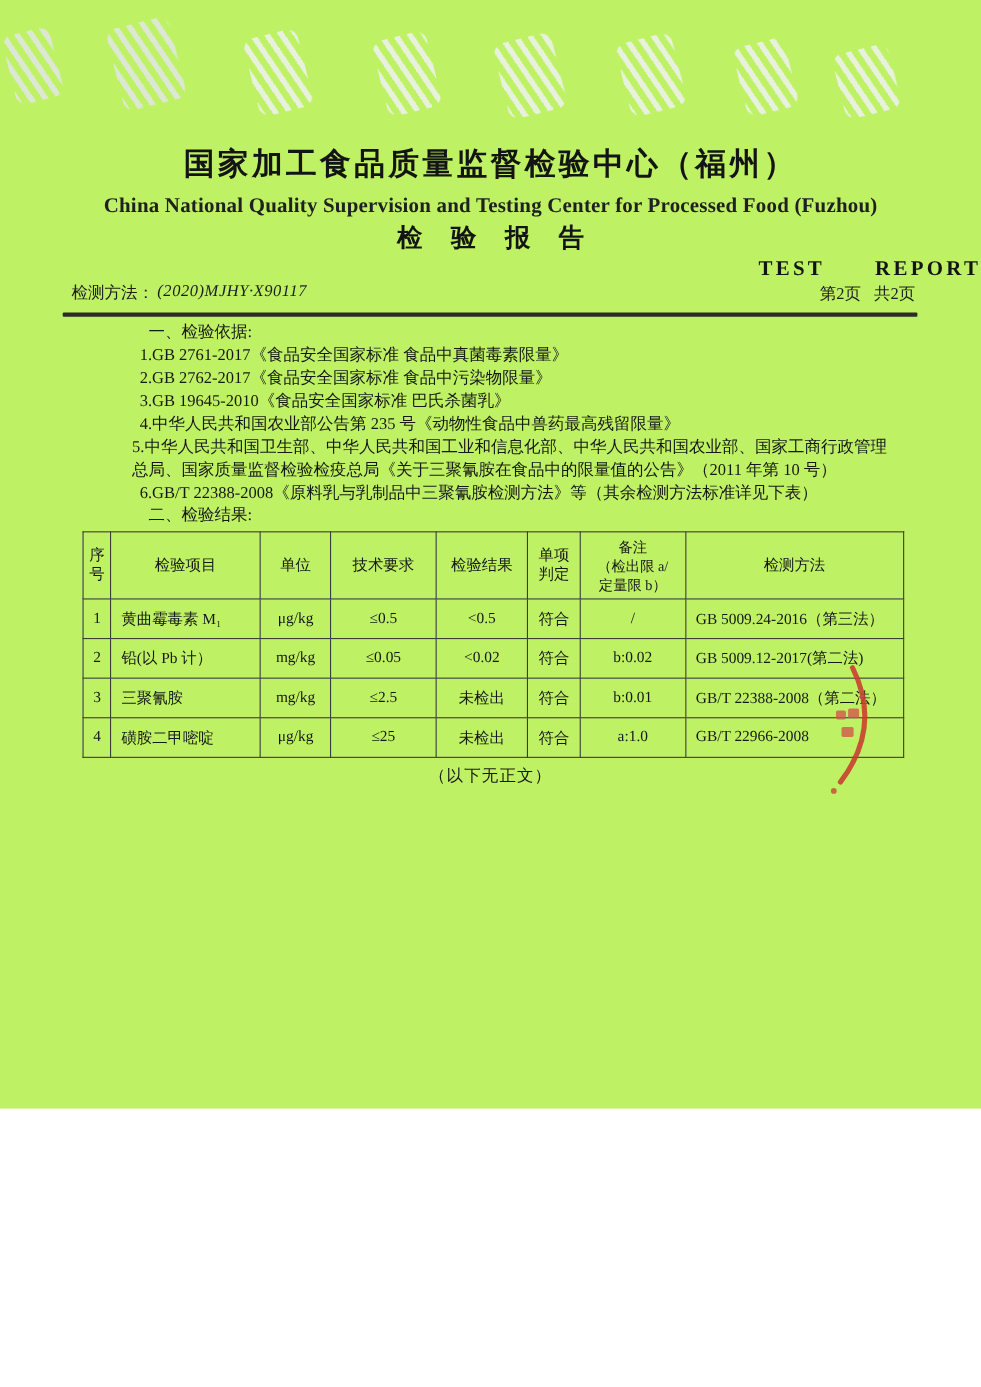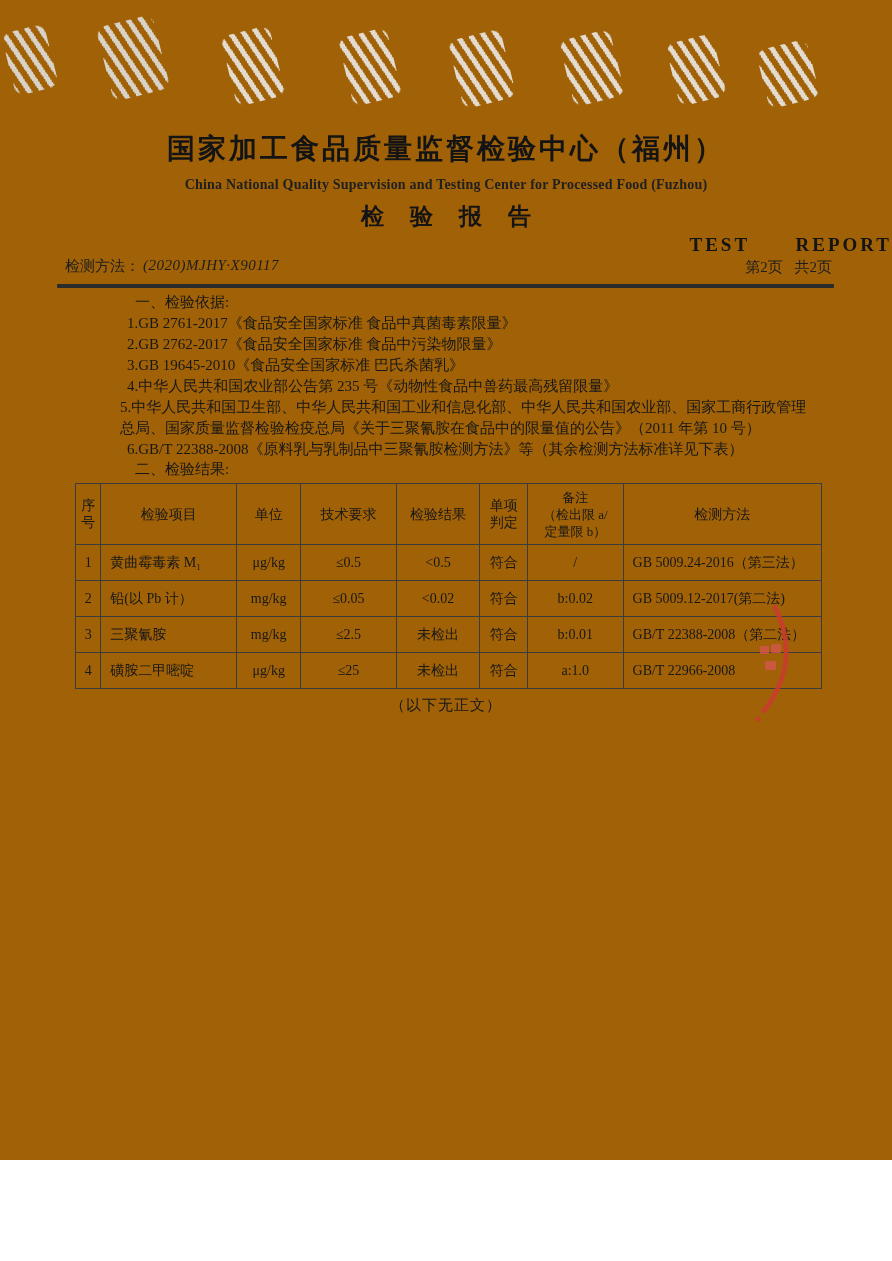--- a/index.html
+++ b/index.html
@@ -1,35 +1,35 @@
 <!DOCTYPE html>
 <html lang="zh"><head>
 <meta charset="utf-8">
 <style>
   html,body{margin:0;padding:0;background:#ffffff;}
   .page{
-    position:relative;width:892px;height:1160px;background:#a16207;
+    position:relative;width:892px;height:1008px;background:#bef264;
     font-family:"Liberation Serif","DejaVu Serif",serif;color:#1d1d1d;
     overflow:hidden;
   }
   
   .ghost{
     position:absolute;border-radius:10px;opacity:.85;
     background:repeating-linear-gradient(70deg,#eff1f3 0 5px,transparent 5px 11px);
     transform:rotate(-14deg);filter:blur(.6px);
   }
   .ghost.dark{background:repeating-linear-gradient(70deg,#e3e6ea 0 5px,transparent 5px 11px);}
   
   .center-name{
     position:absolute;top:130px;left:0;width:100%;text-align:center;
     font-size:28px;font-weight:bold;letter-spacing:3px;color:#141414;
   }
   .center-name-en{
     position:absolute;top:177px;left:0;width:100%;text-align:center;
-    font-size:14px;font-weight:bold;color:#202020;letter-spacing:.2px;
+    font-size:19px;font-weight:bold;color:#202020;letter-spacing:.2px;
   }
   .title-cn{
     position:absolute;top:201px;left:0;width:100%;text-align:center;
     font-size:23px;font-weight:bold;letter-spacing:26px;text-indent:26px;color:#141414;
   }
   .title-en{
     position:absolute;top:234px;left:0;width:100%;text-align:right;
     font-size:19px;font-weight:bold;letter-spacing:3px;word-spacing:38px;color:#141414;
   }
   .report-row{position:absolute;top:257px;left:0;width:100%;height:22px;font-size:15px;}

